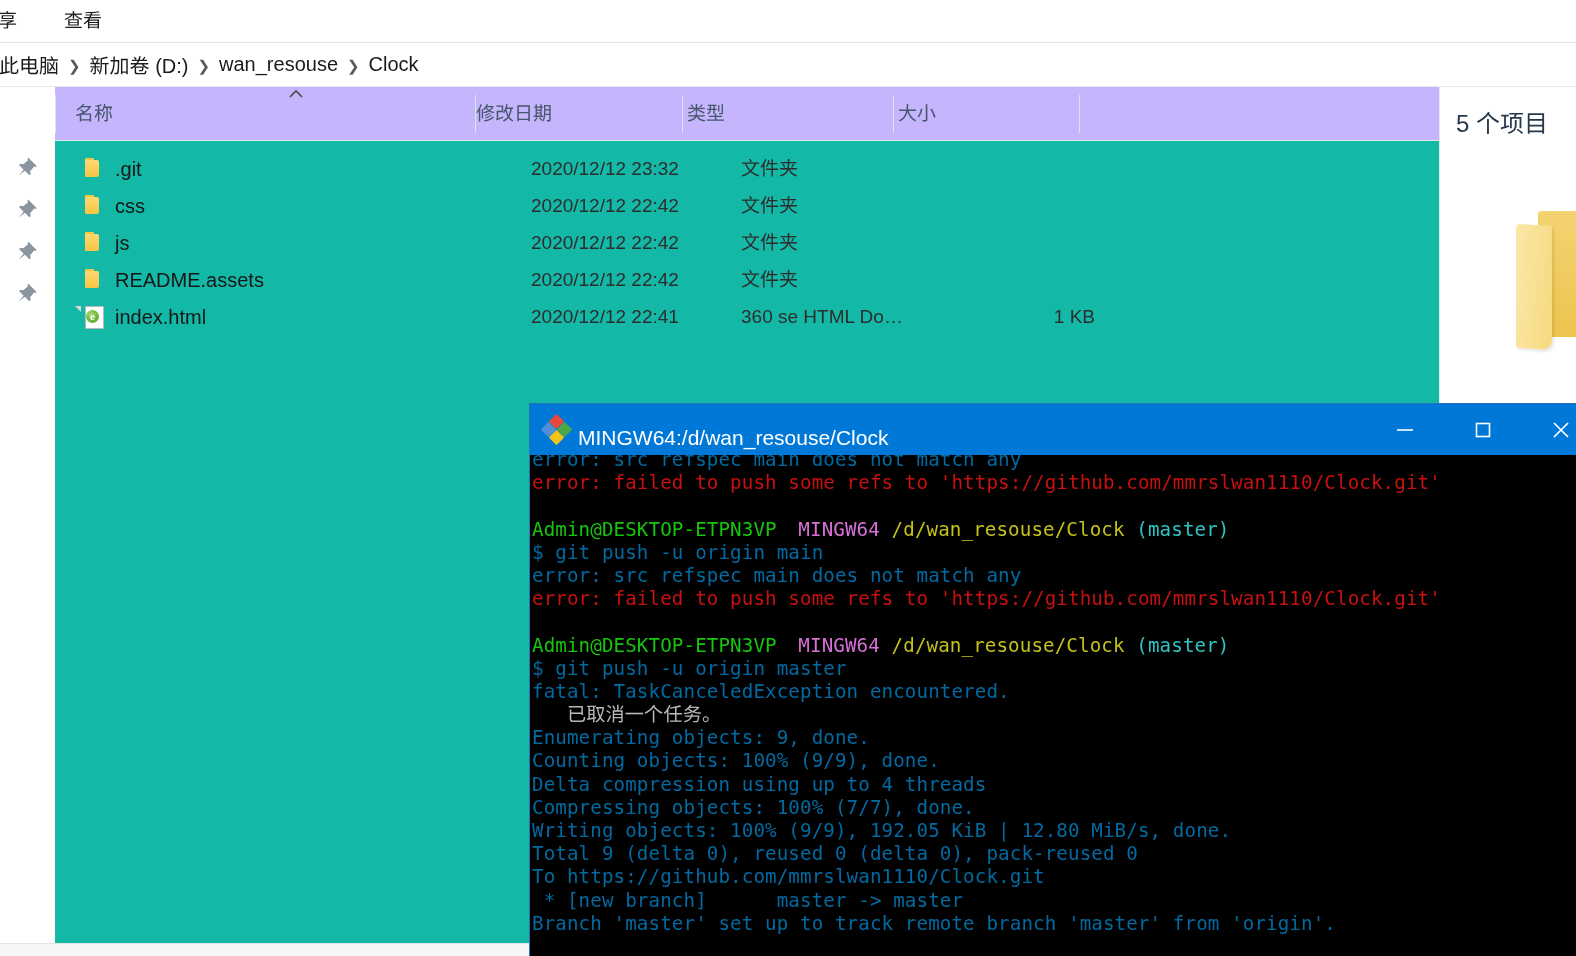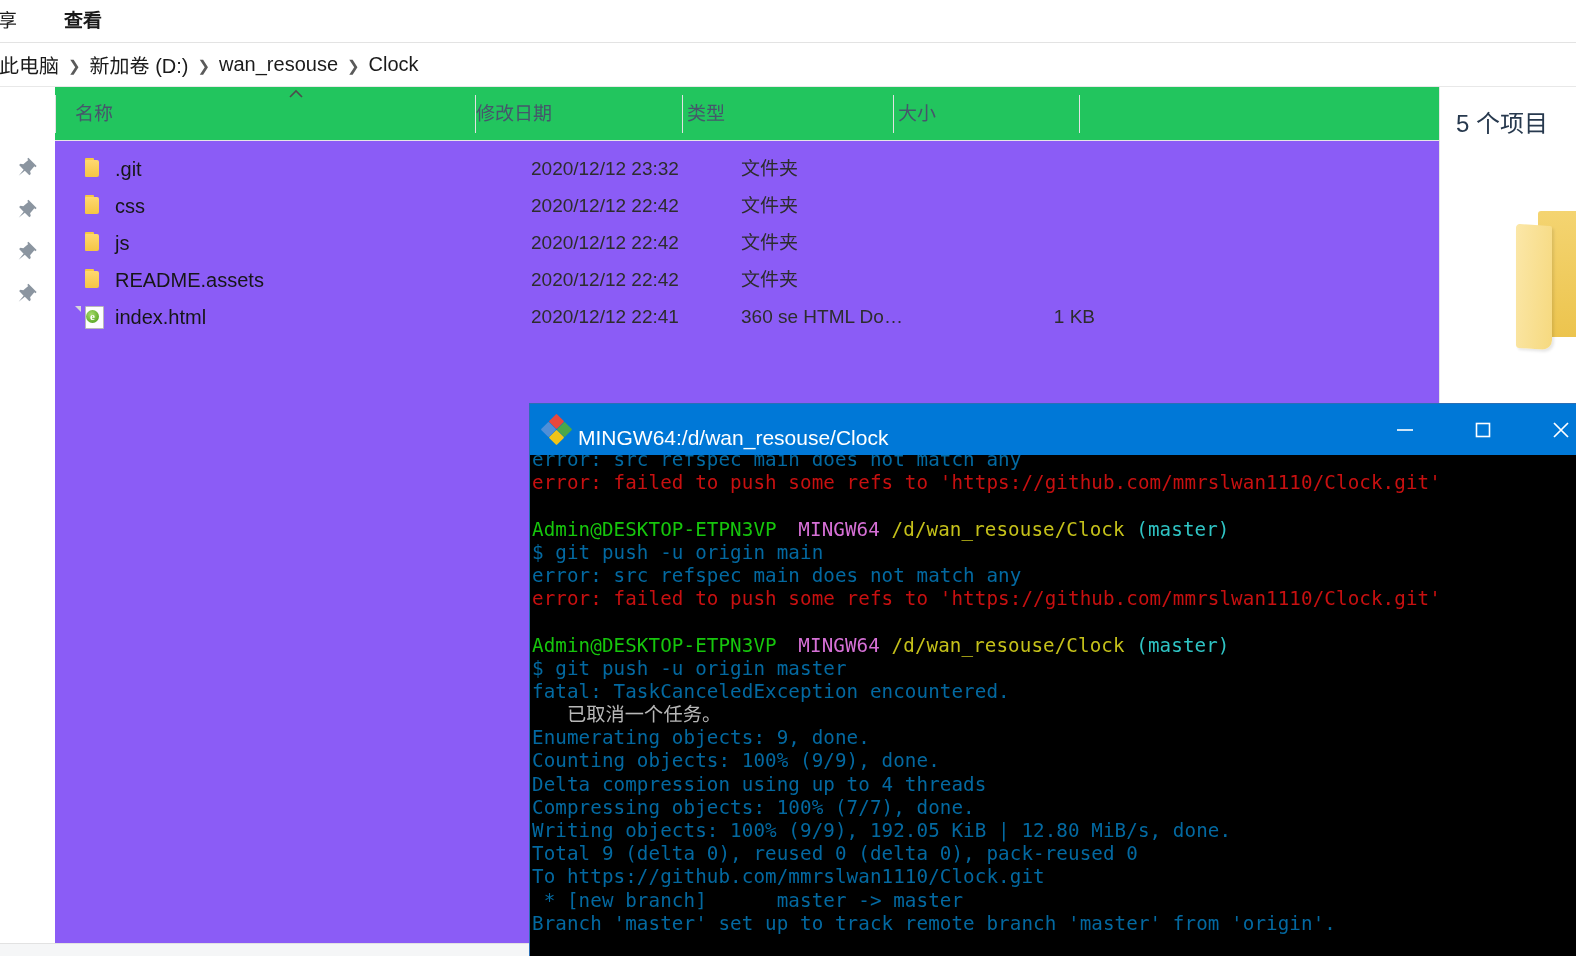--- a/index.html
+++ b/index.html
@@ -37,21 +37,21 @@
     top: 4px;
     height: 34px;
     line-height: 34px;
     font-size: 19px;
     color: #1b1b1b;
     padding: 0 8px;
     white-space: nowrap;
     cursor: default;
   }
   #tab-share  { left: -10px; }
-  #tab-view   { left: 56px; font-weight: bold; }
+  #tab-view   { left: 56px; }
 
   
   #address-bar {
     position: absolute;
     left: 0; top: 43px;
     width: 1576px; height: 43px;
     background: #ffffff;
     border-bottom: 1px solid #e8e8e8;
   }
   #breadcrumb {
@@ -93,21 +93,21 @@
     text-align: center;
     user-select: none;
   }
   .pin-icon svg { display: block; }
 
   
   #col-headers {
     position: absolute;
     left: 55px; top: 87px;
     width: 1385px; height: 53px;
-    background: #22c55e;
+    background: #c4b5fd;
     border-bottom: 1px solid #e6e6e6;
   }
   .col-head {
     position: absolute;
     top: 0; height: 53px;
     line-height: 53px;
     font-size: 19px;
     color: #46566b;
     white-space: nowrap;
     cursor: default;
@@ -127,21 +127,21 @@
     line-height: 14px;
     text-align: center;
     user-select: none;
   }
 
   
   #file-list {
     position: absolute;
     left: 55px; top: 141px;
     width: 1385px; bottom: 0;
-    background: #8b5cf6;
+    background: #14b8a6;
   }
   .file-row {
     position: absolute;
     left: 0;
     width: 1385px; height: 36px;
   }
   .fr-icon {
     position: absolute;
     left: 28px; top: 6px;
     width: 24px; height: 24px;

